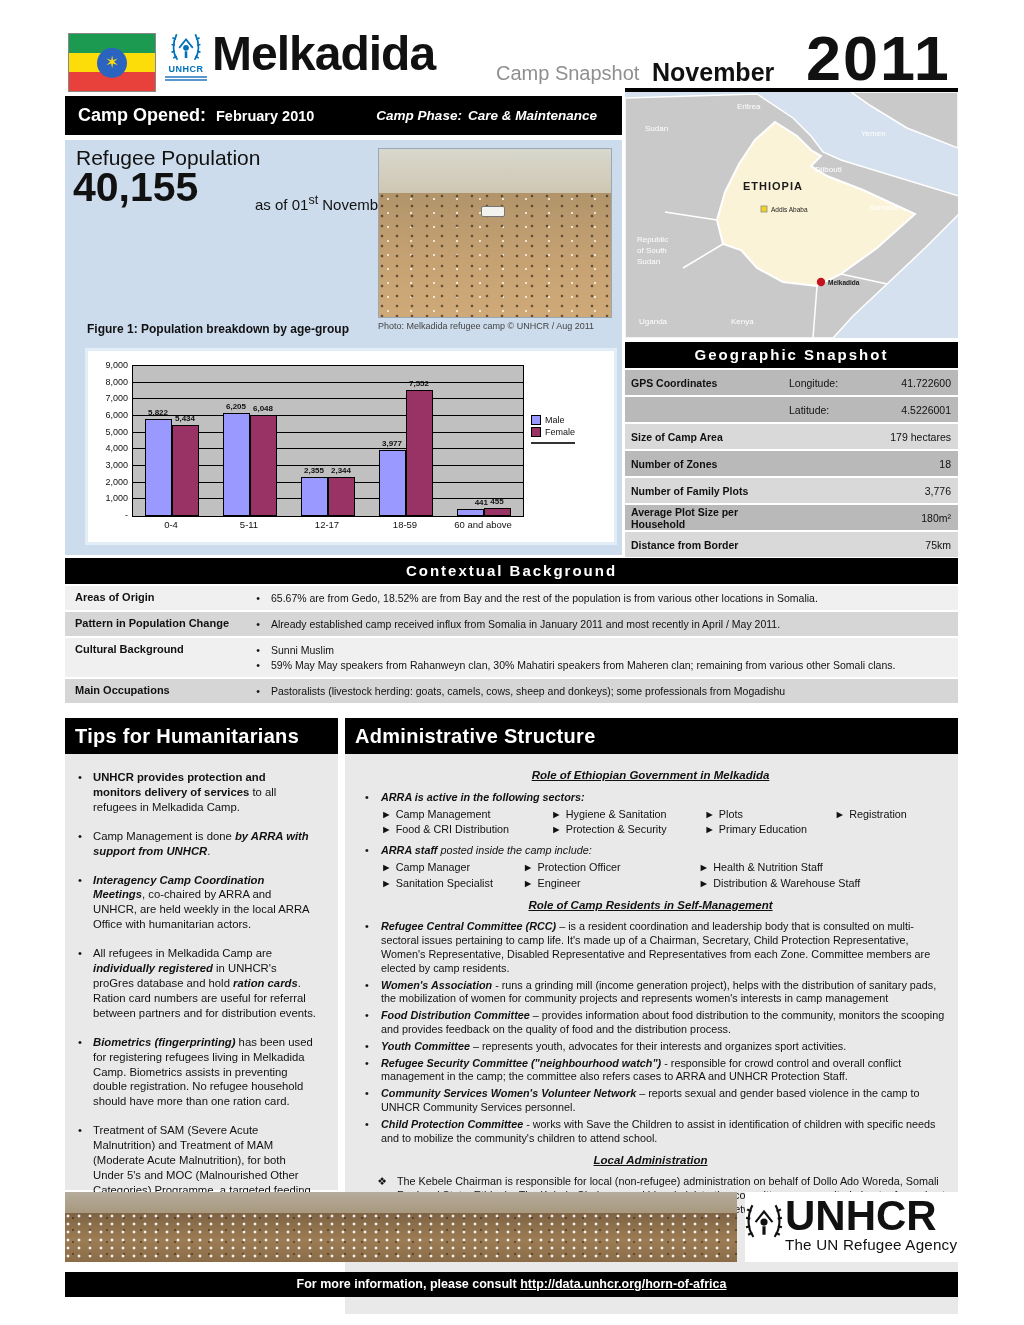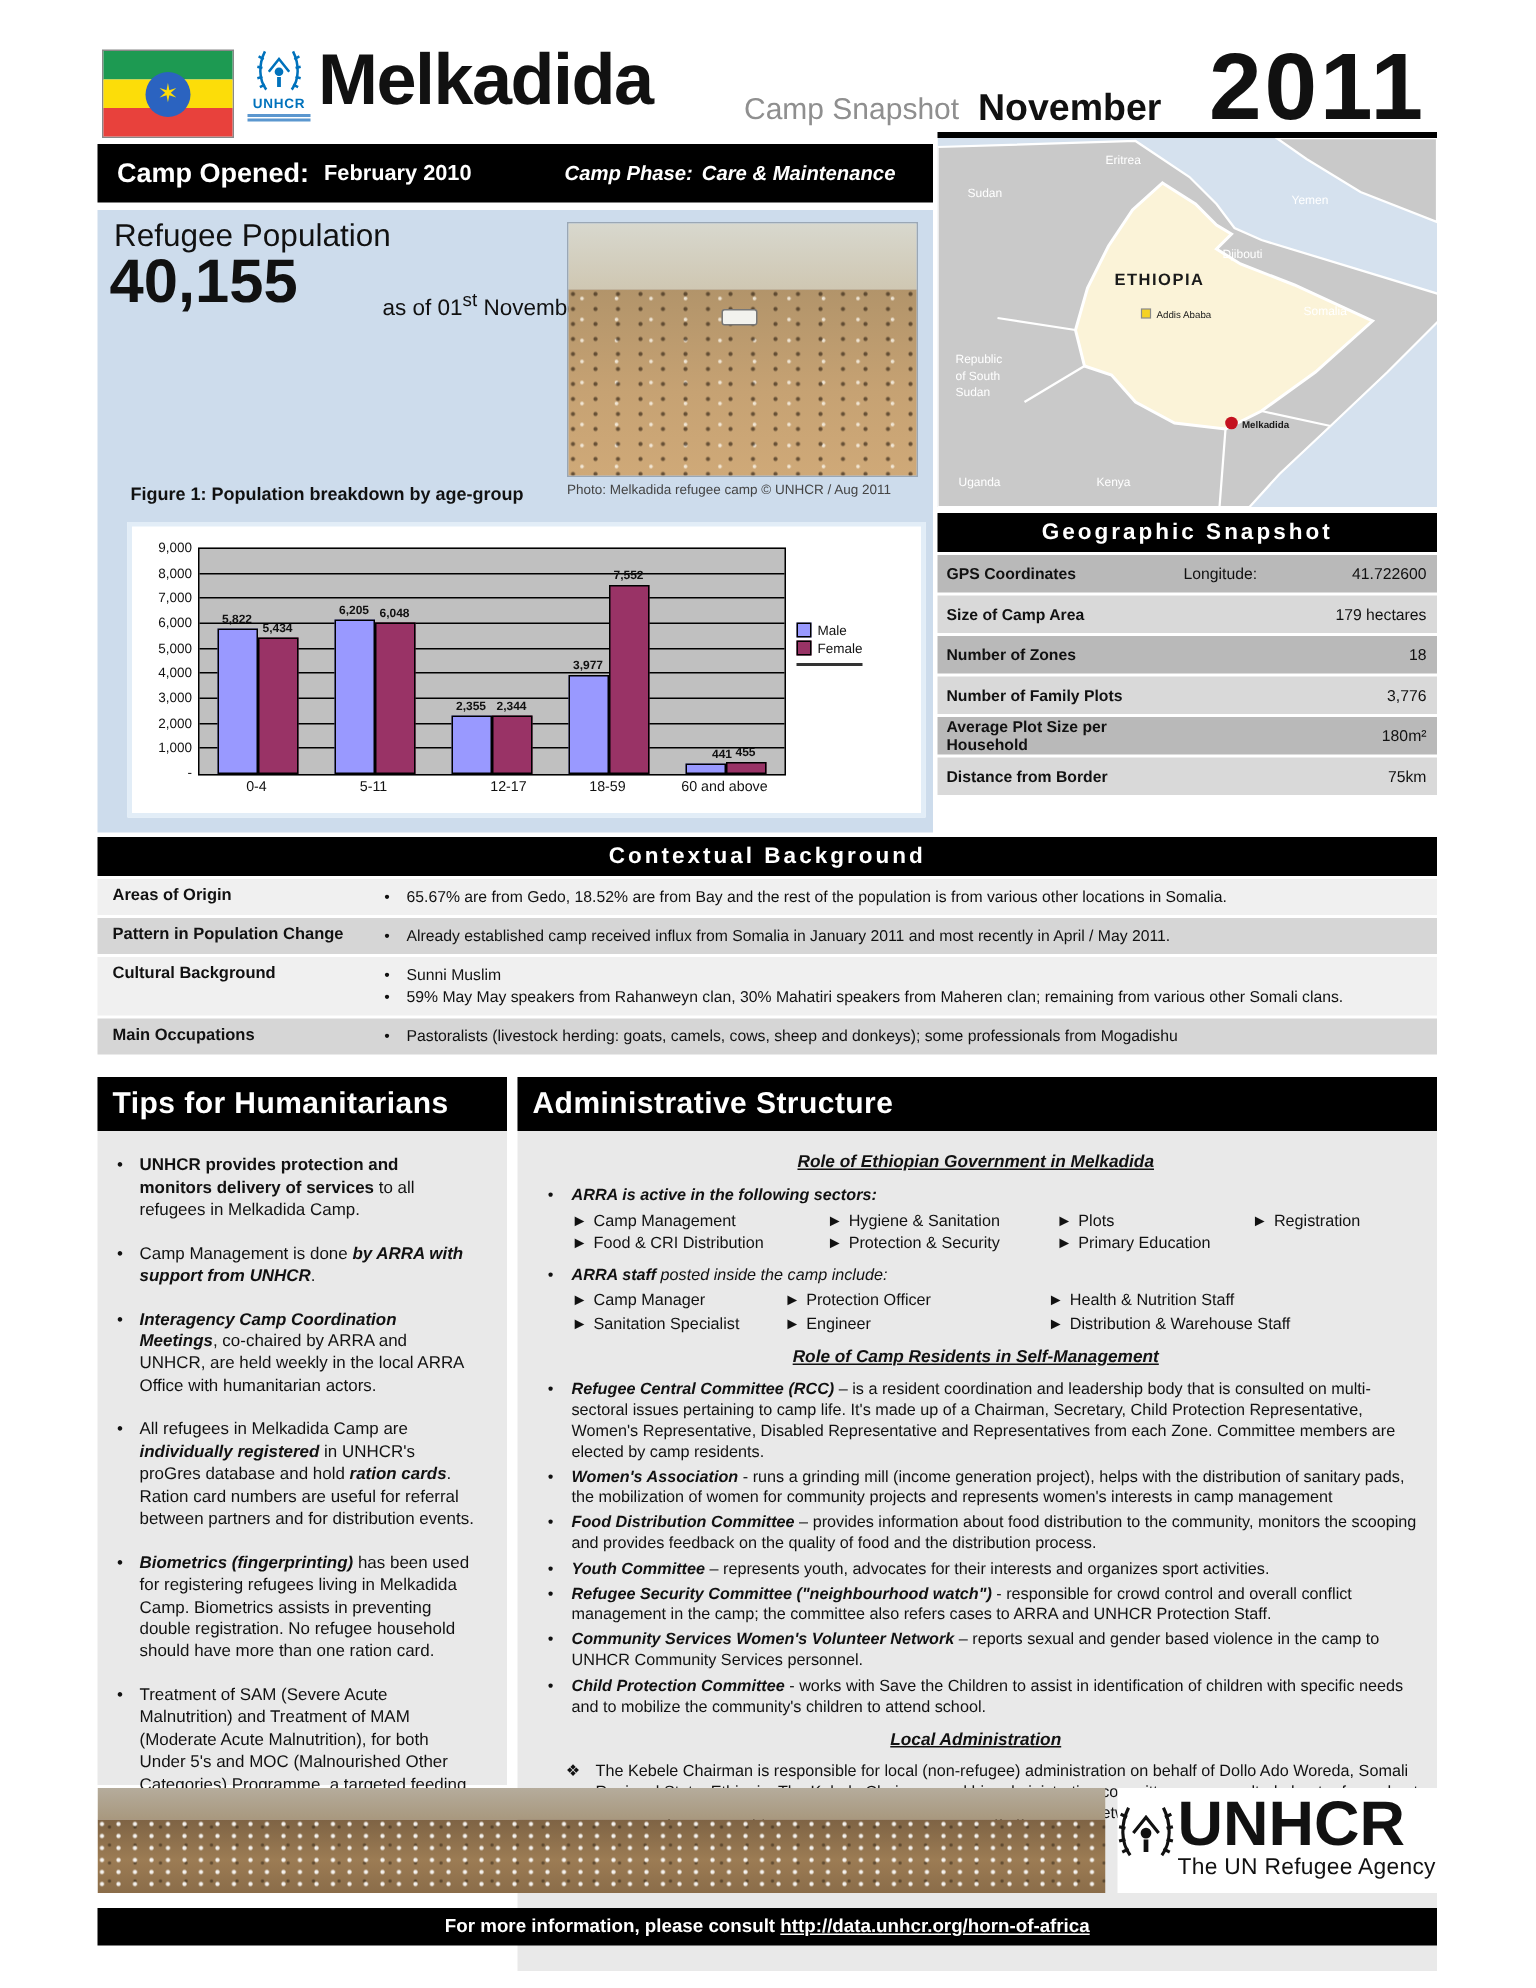--- a/index.html
+++ b/index.html
@@ -267,33 +267,38 @@
         <div class="ylab" style="left: 0px; top: 42.3333px; position: absolute;">7,000</div>
         <div class="ylab" style="left: 0px; top: 59px; position: absolute;">6,000</div>
         <div class="ylab" style="left: 0px; top: 75.6667px; position: absolute;">5,000</div>
         <div class="ylab" style="left: 0px; top: 92.3333px; position: absolute;">4,000</div>
         <div class="ylab" style="left: 0px; top: 109px; position: absolute;">3,000</div>
         <div class="ylab" style="left: 0px; top: 125.667px; position: absolute;">2,000</div>
         <div class="ylab" style="left: 0px; top: 142.333px; position: absolute;">1,000</div>
         <div class="ylab" style="left: 0px; top: 159px; position: absolute;">-</div>
         <div class="xlab" style="position: absolute; left: 44px; width: 78px;">0-4</div>
         <div class="xlab" style="position: absolute; left: 122px; width: 78px;">5-11</div>
-        <div class="xlab" style="position: absolute; left: 212px; width: 78px;">12-17</div>
+        <div class="xlab" style="position: absolute; left: 200px; width: 78px;">12-17</div>
         <div class="xlab" style="position: absolute; left: 278px; width: 78px;">18-59</div>
         <div class="xlab" style="position: absolute; left: 356px; width: 78px;">60 and above</div>
       </div>
   </div>
 
   <div class="abs geobox">
     <div class="geo-title">Geographic Snapshot</div>
     <div id="geo-rows">
         <div class="geo-row dark">
           <div class="geo-label">GPS Coordinates</div>
           <div class="geo-mid">Longitude:</div>
           <div class="geo-value">41.722600</div>
+        </div>
+        <div class="geo-row dark">
+          <div class="geo-label"></div>
+          <div class="geo-mid">Latitude:</div>
+          <div class="geo-value">4.5226001</div>
         </div>
         <div class="geo-row light">
           <div class="geo-label">Size of Camp Area</div>
           <div class="geo-mid"></div>
           <div class="geo-value">179 hectares</div>
         </div>
         <div class="geo-row dark">
           <div class="geo-label">Number of Zones</div>
           <div class="geo-mid"></div>
           <div class="geo-value">18</div>

